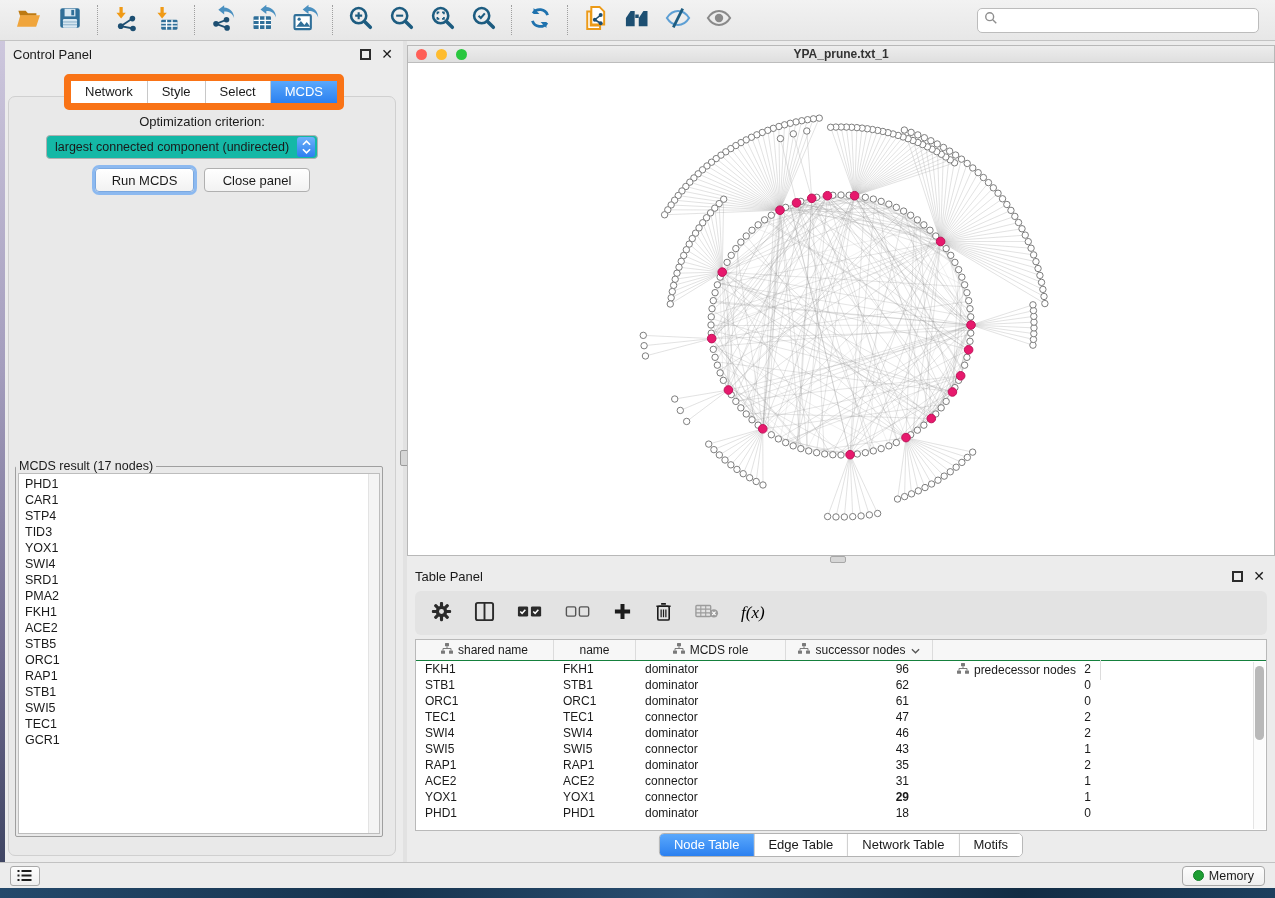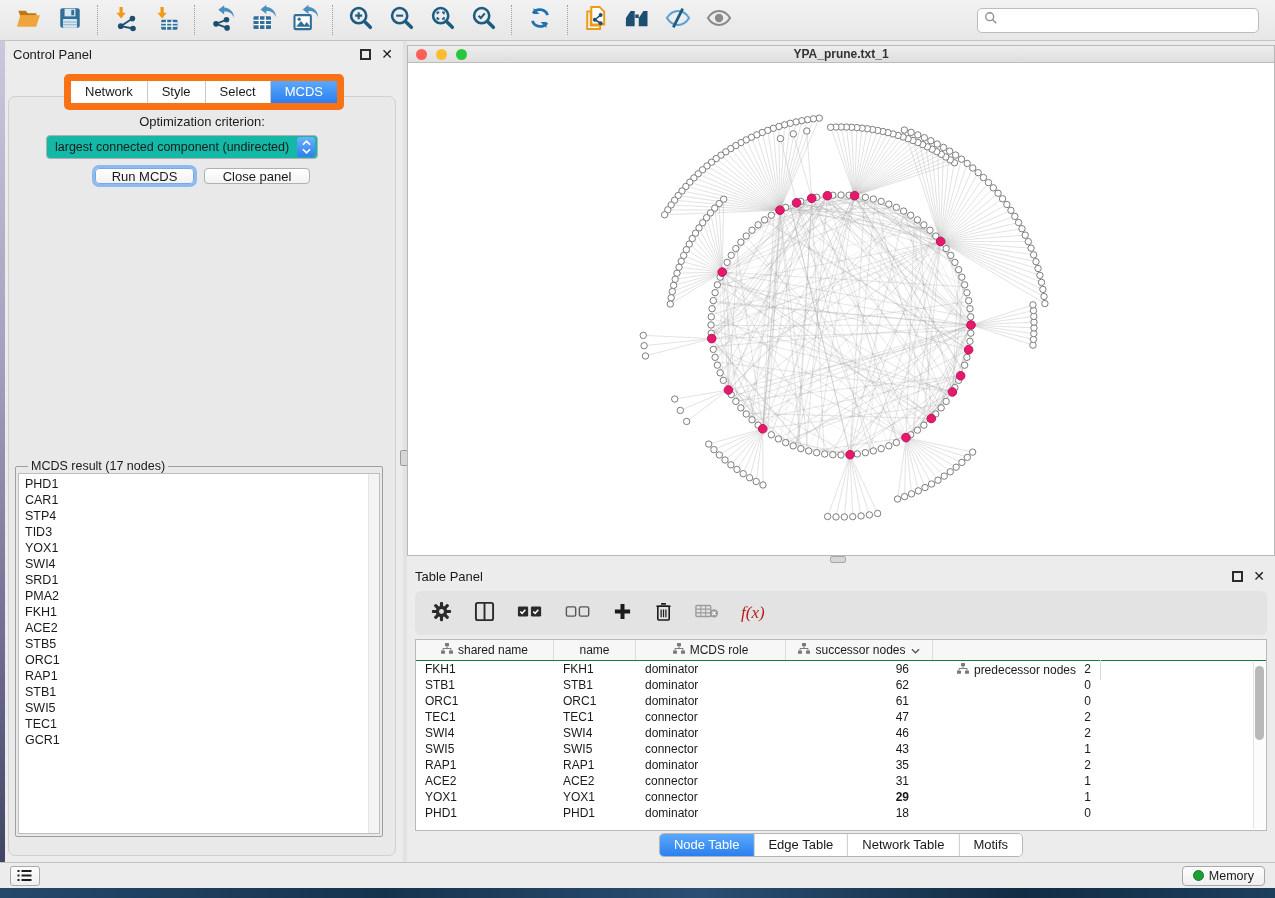--- a/index.html
+++ b/index.html
@@ -38,27 +38,27 @@
   .cp-body { position:absolute; left:3px; right:7px; top:55px; bottom:6px; background:#e9e9e9;
     border:1px solid #d0d0d0; border-radius:7px; }
   .opt-label { position:absolute; top:17px; width:100%; text-align:center; font-size:13px; }
   .dropdown { position:absolute; top:38px; left:37px; width:272px; height:24px; background:#14b8a6;
     border:1px solid #b0b0b0; border-radius:4px; display:flex; align-items:center; font-size:12.5px; }
   .dropdown .dd-text { flex:1; padding-left:8px; white-space:nowrap; overflow:hidden; }
   .dd-stepper { width:18px; height:20px; margin-right:2px; border-radius:3px;
     background:linear-gradient(180deg,#6cb1f9,#2d7ef0); display:flex; flex-direction:column;
     align-items:center; justify-content:center; gap:2px; }
   .dd-stepper svg { display:block; }
-  .btn { position:absolute; height:16px; background:linear-gradient(#ffffff,#f2f2f2);
+  .btn { position:absolute; height:24px; background:linear-gradient(#ffffff,#f2f2f2);
     border:1px solid #b0b0b0; border-radius:4px; font-size:13px; display:flex; align-items:center;
     justify-content:center; cursor:default; }
   .btn.focus-ring { box-shadow:0 0 0 3px rgba(90,160,245,.65); border-color:#7aa8e0; }
   fieldset.result-box { position:absolute; left:6px; right:12px; top:362px; bottom:18px;
     border:1px solid #9f9f9f; border-radius:2px; }
-  fieldset.result-box legend { font-size:12.5px; margin-left:12px; padding:0 3px; }
+  fieldset.result-box legend { font-size:12.5px; margin-left:0; padding:0 3px; }
   .result-list { position:absolute; left:2px; right:2px; top:0px; bottom:2px; background:#fff;
     border:1px solid #bdbdbd; overflow:hidden; }
   .result-list .scrolltrack { position:absolute; right:0; top:0; bottom:0; width:11px; background:#f4f4f4; border-left:1px solid #e3e3e3; }
   .result-item { font-size:12.5px; line-height:16px; padding-left:6px; }
   .result-list .items { padding-top:2px; }
 
   
   .vsplit { position:absolute; left:403px; top:41px; width:4px; height:821px; background:#e2e2e2; }
   .vsplit .handle { position:absolute; left:-3px; top:409px; width:10px; height:16px; background:#d6d6d6;
     border:1px solid #9b9b9b; border-radius:2px; }
@@ -96,21 +96,21 @@
   
   .statusbar { position:absolute; left:0; top:862px; width:1275px; height:26px; background:#ececec;
     border-top:1px solid #c2c2c2; display:flex; align-items:center; padding:0 10px; }
   .list-btn { width:30px; height:20px; background:linear-gradient(#fdfdfd,#efefef); border:1px solid #a8a8a8;
     border-radius:3px; display:flex; align-items:center; justify-content:center; }
   .memory-btn { margin-left:auto; height:20px; background:linear-gradient(#fdfdfd,#efefef);
     border:1px solid #a8a8a8; border-radius:4px; display:flex; align-items:center; gap:5px;
     padding:0 10px; font-size:12.5px; }
   .mem-dot { width:11px; height:11px; border-radius:50%; background:#1e9e33; border:1px solid #14802a; }
 
-  .fx-label { font-family:"Liberation Serif","DejaVu Serif",serif; font-style:italic; font-size:17px; color:#b91c1c; }
+  .fx-label { font-family:"Liberation Serif","DejaVu Serif",serif; font-style:italic; font-size:17px; color:#000000; }
 </style>
 </head>
 <body>
 
 <div id="app">
 
   <div class="toolbar">
     <div class="tbtn">
       <span><svg width="27" height="27" viewBox="0 0 24 24">
             <path d="M3 5h6.5l2 2.3H19v2.2H4.5z" fill="#bd7a12"></path>

